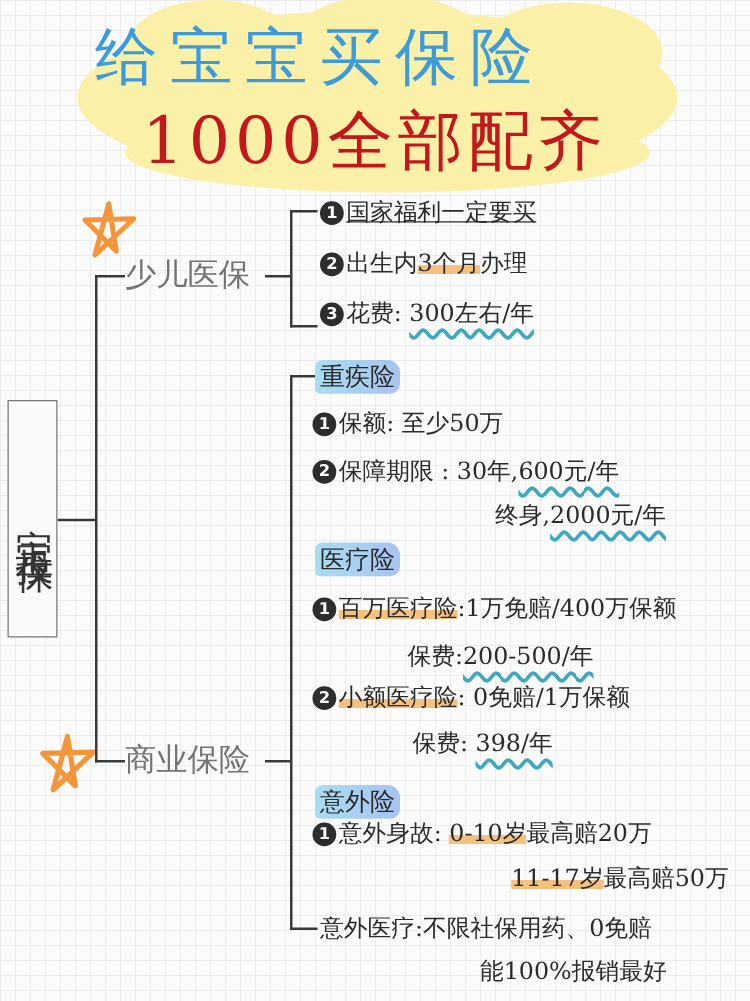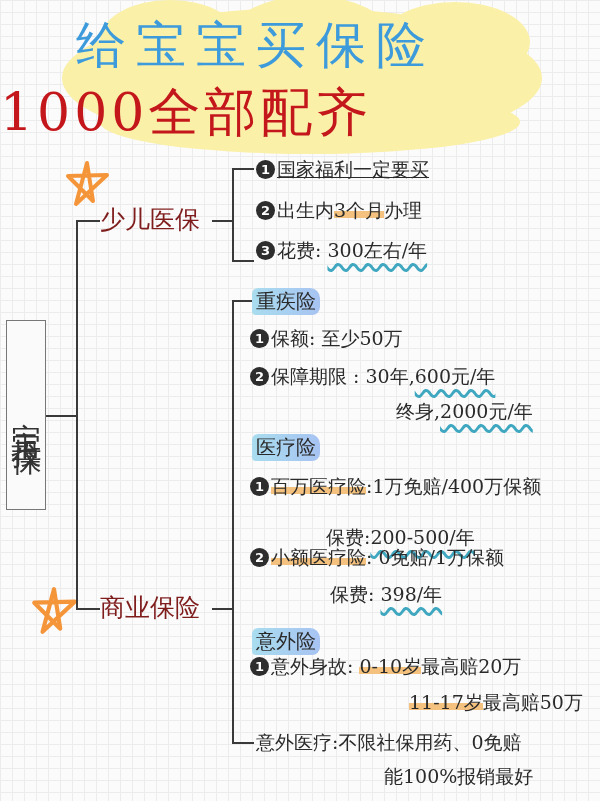--- a/index.html
+++ b/index.html
@@ -3,25 +3,25 @@
 <meta charset="utf-8">
 <style>
   html,body{margin:0;padding:0;}
   body{width:600px;height:801px;position:relative;overflow:hidden;
     background-color:#fbfbfb;
     background-image:linear-gradient(#ececec 1px,transparent 1px),linear-gradient(90deg,#ececec 1px,transparent 1px);
     background-size:12px 12px;
     font-family:"DejaVu Serif",serif;color:#2a2a2a;}
   .cloud{position:absolute;background:#fbf0a8;border-radius:50%;}
   .title1{position:absolute;left:0;width:512px;top:12px;text-align:center;font-family:"DejaVu Sans",sans-serif;font-size:50px;color:#3d9bdc;letter-spacing:10px;}
-  .title2{position:absolute;left:0;width:600px;top:78px;text-align:left;font-size:52px;color:#c4171b;letter-spacing:4px;}
+  .title2{position:absolute;left:0;width:600px;top:78px;text-align:center;font-size:52px;color:#c4171b;letter-spacing:4px;}
   .line{position:absolute;background:#3a3a3a;}
   .root{position:absolute;left:6px;top:320px;width:38px;height:188px;border:1px solid #777;background:#fafafa;display:flex;align-items:center;justify-content:center;}
   .root span{writing-mode:vertical-rl;font-size:30px;letter-spacing:8px;color:#333;}
-  .branch{position:absolute;font-size:25px;color:#7f1d1d;font-family:"DejaVu Sans",sans-serif;}
+  .branch{position:absolute;font-size:25px;color:#737373;font-family:"DejaVu Sans",sans-serif;}
   .item{position:absolute;font-size:19px;color:#2a2a2a;white-space:nowrap;}
   .num{display:inline-block;width:19px;height:19px;border-radius:50%;background:#2d2d2d;color:#fff;font-size:13px;font-family:"DejaVu Sans",sans-serif;text-align:center;line-height:19px;vertical-align:2px;margin-right:2px;font-weight:bold;}
   .sec{position:absolute;font-size:20px;color:#2a2a2a;padding:0 4px;background:linear-gradient(90deg,#a9ddef,#a7c3f2);border-radius:6px 10px 8px 4px;}
   .hl{background:linear-gradient(transparent 55%,#f4c27e 55%,#f4c27e 88%,transparent 88%);}
   .wavy{text-decoration:underline wavy #3fa8c0;text-decoration-thickness:2.5px;text-underline-offset:6px;}
   .star{position:absolute;}
 </style>
 </head>
 <body>
 
@@ -68,21 +68,21 @@
 
 <div class="branch" style="left:100px;top:591px;">商业保险</div>
 
 <div class="sec" style="left:252px;top:288px;">重疾险</div>
 <div class="item" style="left:250px;top:326px;"><span class="num">1</span><span>保额:  至少50万</span></div>
 <div class="item" style="left:250px;top:364px;"><span class="num">2</span><span>保障期限 : 30年,</span><span class="wavy">600元/年</span></div>
 <div class="item" style="left:396px;top:399px;"><span>终身,</span><span class="wavy">2000元/年</span></div>
 
 <div class="sec" style="left:252px;top:434px;font-family:Liberation Mono, monospace;">医疗险</div>
 <div class="item" style="left:250px;top:474px;"><span class="num">1</span><span class="hl">百万医疗险</span><span>:1万免赔/400万保额</span></div>
-<div class="item" style="left:326px;top:525px;"><span>保费:</span><span class="wavy">200-500/年</span></div>
+<div class="item" style="left:326px;top:512px;"><span>保费:</span><span class="wavy">200-500/年</span></div>
 <div class="item" style="left:250px;top:545px;"><span class="num">2</span><span class="hl">小额医疗险</span><span>:  0免赔/1万保额</span></div>
 <div class="item" style="left:330px;top:582px;"><span>保费:  </span><span class="wavy">398/年</span></div>
 
 <div class="sec" style="left:252px;top:628px;">意外险</div>
 <div class="item" style="left:250px;top:654px;"><span class="num">1</span><span>意外身故:  </span><span class="hl">0-10岁</span><span>最高赔20万</span></div>
 <div class="item" style="left:377px;top:690px;padding-left:32px;"><span class="hl">11-17岁</span><span>最高赔50万</span></div>
 <div class="item" style="left:256px;top:730px;"><span>意外医疗:不限社保用药、0免赔</span></div>
 <div class="item" style="left:384px;top:764px;"><span>能100%报销最好</span></div>
 
 </body></html>

